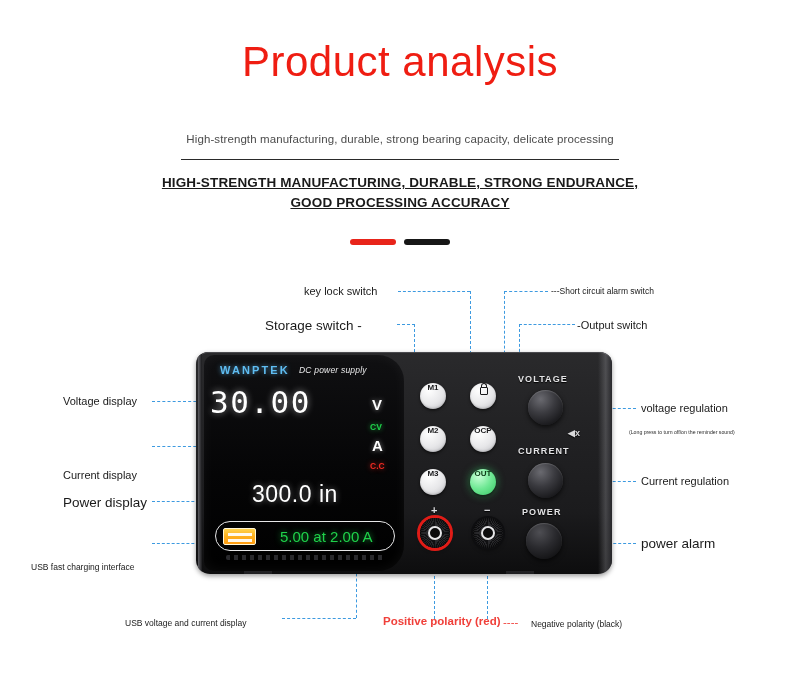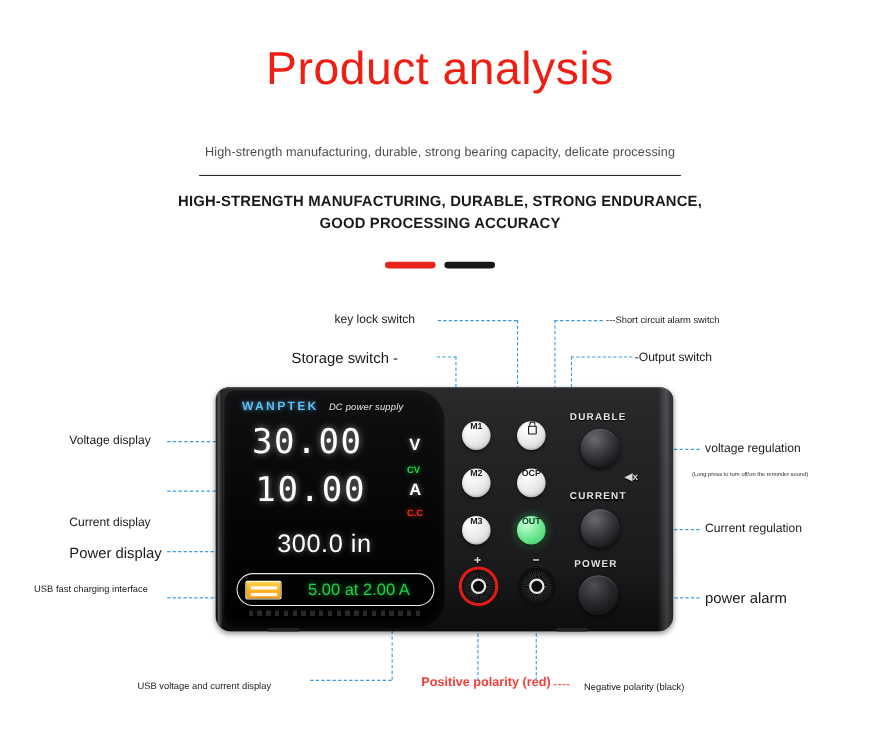--- a/index.html
+++ b/index.html
@@ -23,21 +23,21 @@
     position: absolute; left: 0; top: 133px; width: 800px;
     text-align: center; font-size: 11.5px; color: #4c4c4c; letter-spacing: .1px;
   }
   .rule {
     position: absolute; left: 181px; top: 159px; width: 438px; height: 1px;
     background: #2a2a2a;
   }
   .headline {
     position: absolute; left: 150px; top: 173px; width: 500px;
     text-align: center; font-size: 13.5px; font-weight: bold; color: #1a1a1a;
-    line-height: 20px; letter-spacing: .15px;
+    line-height: 20px; letter-spacing: .15px; text-decoration: underline;
   }
   .dash-row { position: absolute; left: 0; top: 232px; width: 800px; text-align: center; }
   .dash { display: inline-block; width: 46px; height: 6px; border-radius: 3px; vertical-align: middle; }
   .dash.red { background: #e8241a; margin-right: 8px; }
   .dash.black { background: #171717; }
 
   
   .ann { position: absolute; color: #1a1a1a; white-space: nowrap; }
   .ann.big   { font-size: 13.5px; }
   .ann.mid   { font-size: 11px; }
@@ -87,21 +87,21 @@
   }
   .brand-sub {
     position: absolute; left: 95px; top: 10px;
     font-size: 8.5px; color: #e9e9ea; font-style: italic; letter-spacing: .2px;
   }
   .seg {
     position: absolute; color: #fff; font-family: "DejaVu Sans Mono", monospace;
     font-size: 31px; letter-spacing: 1.5px; line-height: 1;
     text-shadow: 0 0 7px rgba(255,255,255,.55);
   }
-  .seg.v  { left: 25px; top: 32px; }
+  .seg.v  { left: 6px; top: 32px; }
   .seg.a  { left: 28px; top: 75px; }
   .unit {
     position: absolute; color: #fff; font-size: 15px; font-weight: bold;
     text-shadow: 0 0 5px rgba(255,255,255,.5);
   }
   .unit.v { left: 168px; top: 41px; }
   .unit.a { left: 168px; top: 82px; }
   .flag { position: absolute; font-size: 8.5px; font-weight: bold; left: 166px; }
   .flag.cv { top: 67px;  color: #1fd14a; text-shadow: 0 0 5px rgba(31,209,74,.8); }
   .flag.cc { top: 106px; color: #ef2a22; text-shadow: 0 0 5px rgba(239,42,34,.8); }
@@ -221,21 +221,21 @@
   </div>
 
   <div class="ann mid" style="left:304px; top:285px;">key lock switch</div>
   <div class="ann big" style="left:265px; top:318px;">Storage switch -</div>
   <div class="ann small" style="left:551px; top:286px;">---Short circuit alarm switch</div>
   <div class="ann mid" style="left:577px; top:319px;">-Output switch</div>
 
   <div class="ann mid" style="left:63px;  top:395px;">Voltage display</div>
   <div class="ann mid" style="left:63px;  top:440px;margin-top:29px;">Current display</div>
   <div class="ann big" style="left:63px;  top:495px;">Power display</div>
-  <div class="ann small" style="left:20px; top:530px;padding-left:11px;">USB fast charging interface</div>
+  <div class="ann small" style="left:20px; top:562px;padding-left:11px;">USB fast charging interface</div>
 
   <div class="ann mid" style="left:641px; top:402px;">voltage regulation</div>
   <div class="ann tiny" style="left:629px; top:429px;">(Long press to turn off/on the reminder sound)</div>
   <div class="ann mid" style="left:641px; top:475px;">Current regulation</div>
   <div class="ann big" style="left:641px; top:536px;">power alarm</div>
 
   <div class="ann small" style="left:125px; top:618px;">USB voltage and current display</div>
   <div class="ann red" style="left:383px; top:615px;">Positive polarity (red)</div>
   <div class="ann red" style="left:503px; top:616px; font-weight:normal;">----</div>
   <div class="ann small" style="left:531px; top:619px;">Negative polarity (black)</div>
@@ -287,21 +287,20 @@
     <div class="chassis">
       <div class="bezel-left"></div>
 
       <div class="screen">
         <div class="brand">WANPTEK</div>
         <div class="brand-sub">DC power supply</div>
 
         <div class="seg v">30.00</div>
         <div class="unit v">V</div>
 
-        <div class="seg a">10.00</div>
         <div class="unit a">A</div>
 
         <div class="flag cv">CV</div>
         <div class="flag cc">C.C</div>
 
         <div class="power-val">300.0 in</div>
 
         <div class="usb-bar">
           <div class="usb-icon"></div>
           <div class="usb-text">5.00 at 2.00 A</div>
@@ -322,21 +321,21 @@
       <div class="btn" style="left:274px; top:31px;">
           <span class="lock"></span>
         </div>
       <div class="btn" style="left:274px; top:74px;">
           <span>OCP</span>
         </div>
       <div class="btn green" style="left:274px; top:117px;">
           <span>OUT</span>
         </div>
 
-      <div class="knob-label" style="left:322px; top:22px;">DURABLE</div>
+      <div class="knob-label" style="left:322px; top:22px;">VOLTAGE</div>
       <div class="knob" style="left:332px; top:38px;"></div>
       <div class="mute" style="left:372px; top:76px;">◀x</div>
 
       <div class="knob-label" style="left:322px; top:94px;">CURRENT</div>
       <div class="knob" style="left:332px; top:111px;"></div>
 
       <div class="knob-label" style="left:326px; top:155px;">POWER</div>
       <div class="knob power" style="left:330px; top:171px;"></div>
 
       <div class="polarity" style="left:235px; top:152px;">+</div>

